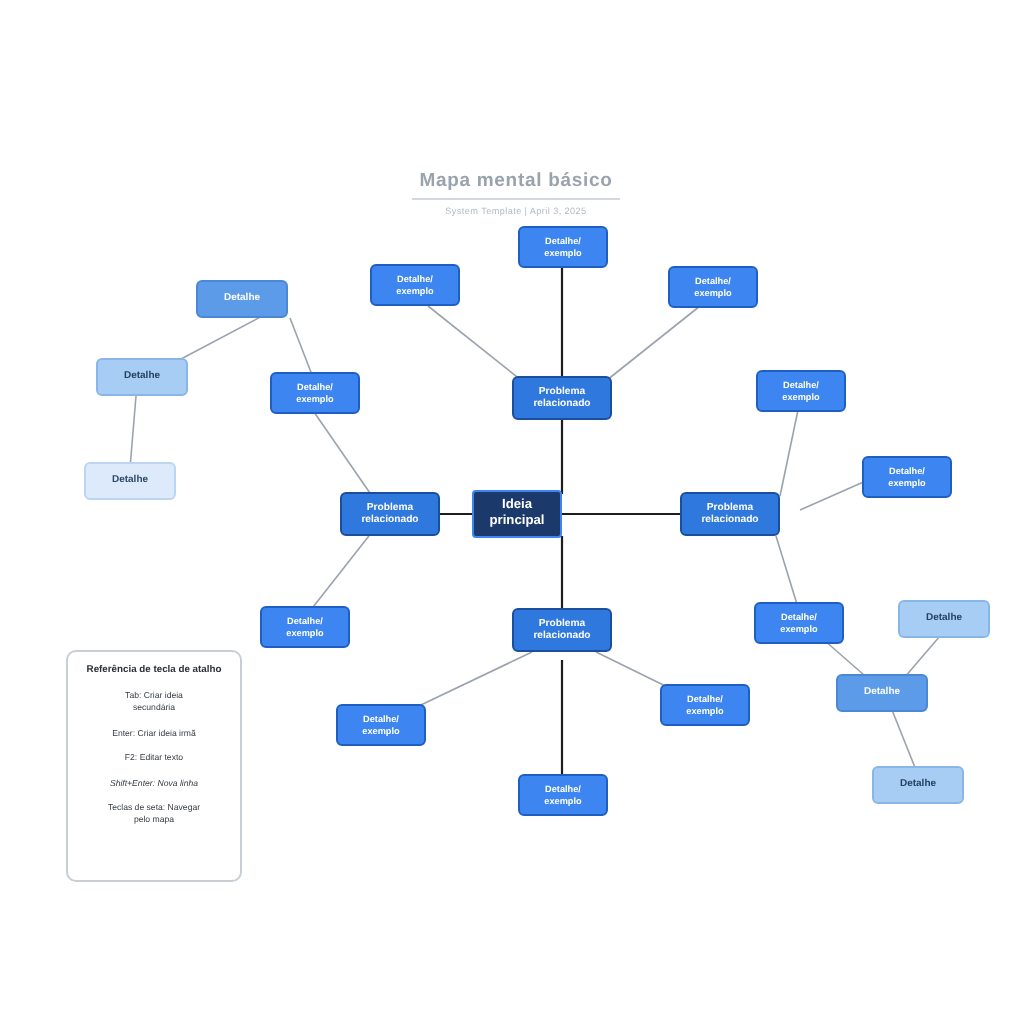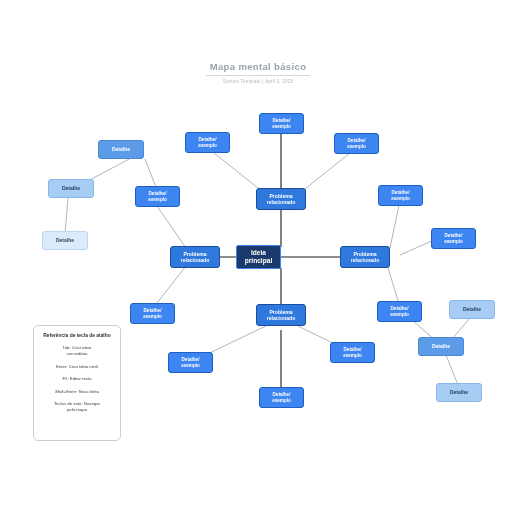--- a/index.html
+++ b/index.html
@@ -13,21 +13,21 @@
     height: 516px;
     background: #ffffff;
     font-family: "Liberation Sans", sans-serif;
     overflow: hidden;
   }
 
   
   #header {
     position: absolute;
     left: 0;
-    top: 56px;
+    top: 80px;
     width: 516px;
     text-align: center;
   }
   #doc-title {
     font-size: 9.5px;
     font-weight: bold;
     color: #9aa3ad;
     letter-spacing: 0.35px;
     padding-bottom: 3px;
     display: inline-block;

